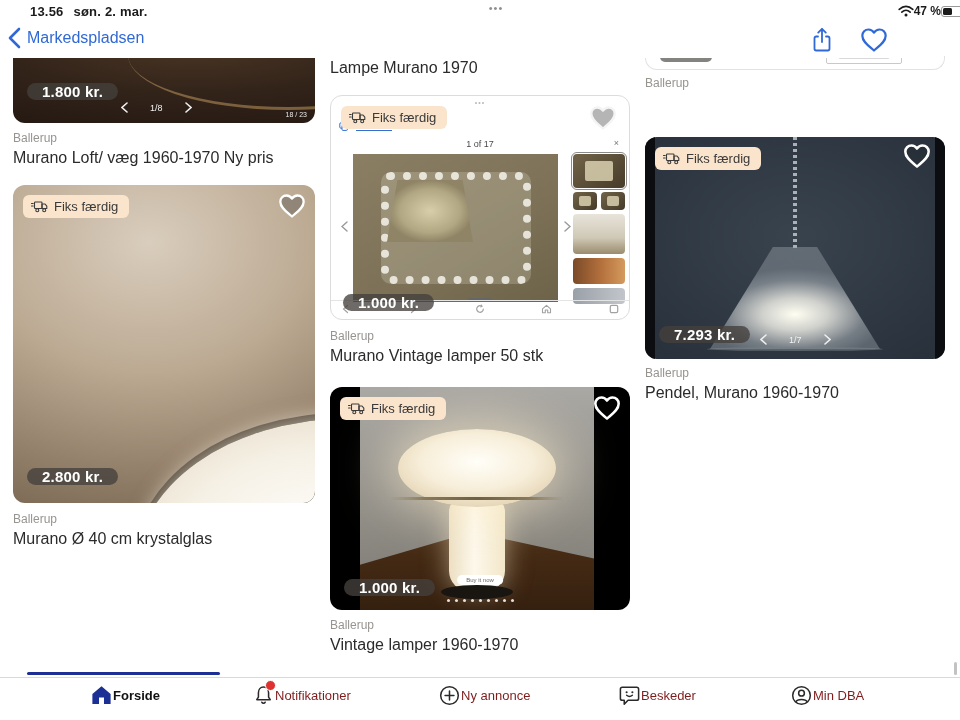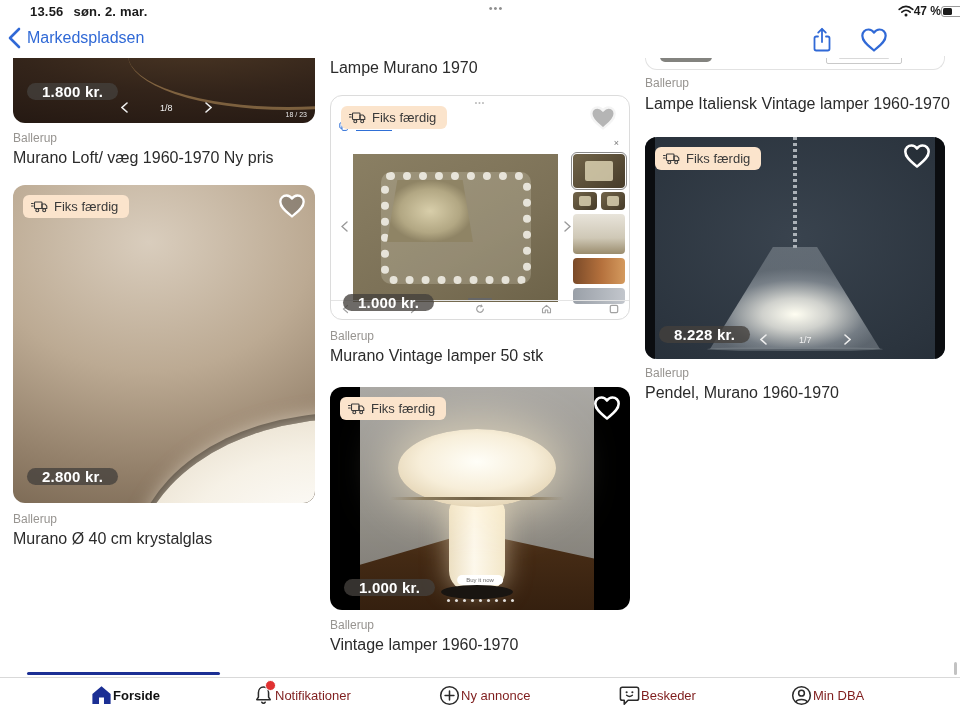--- a/index.html
+++ b/index.html
@@ -26,21 +26,21 @@
 
   
   .card { position:absolute; border-radius:12px; overflow:hidden; }
   .loc { position:absolute; font-size:12px; color:#979490; }
   .title { position:absolute; font-size:16px; color:#2b2b2b; }
   .price-pill { position:absolute; background:rgba(68,64,60,.78); color:#fff; font-size:15px; font-weight:700;
                 padding:0 15px; border-radius:18px; letter-spacing:.2px; }
   .fiks-badge { position:absolute; left:10px; top:10px; display:flex; align-items:center; gap:6px;
                 background:#fbe4cc; border-radius:6px; padding:4px 11px 4px 8px; font-size:13px; color:#3a3a3a; }
   .heart-btn { position:absolute; right:9px; top:8px; width:28px; height:26px; cursor:pointer; }
-  .car-ctrl { position:absolute; display:flex; align-items:center; gap:32px; color:#f2f2f2; font-size:9px; }
+  .car-ctrl { position:absolute; display:flex; align-items:center; gap:22px; color:#f2f2f2; font-size:9px; }
   .photo-counter { position:absolute; color:#e8e8e8; font-size:7px; }
 
   
   #c11 { left:13px; top:58px; width:302px; height:65px; border-radius:0 0 12px 12px;
          background:radial-gradient(140% 160% at 60% -20%, #4a3624 0%, #33241a 45%, #201510 100%); }
   #c11 .arc { position:absolute; left:38%; top:-58px; width:320px; height:110px; border-radius:50%;
               border-bottom:3px solid rgba(190,150,95,.55); }
 
   
   #c12 { left:13px; top:185px; width:302px; height:318px;
@@ -221,20 +221,21 @@
   <div id="c21" class="card">
     <div class="mini-handle">•••</div>
     <div class="tr-row">
       <svg width="9" height="9" viewBox="0 0 9 9">
         <rect x="0.8" y="0.8" width="5.4" height="5.4" rx="1" fill="none" stroke="#2f6fd6" stroke-width="1"></rect>
         <rect x="3" y="3" width="5.4" height="5.4" rx="1" fill="#fff" stroke="#2f6fd6" stroke-width="1"></rect>
       </svg>
       <span class="tr-tab sel">DEUTSCH</span>
       <span class="tr-tab">DANSK</span>
     </div>
+    <div class="inner-counter">1 of 17</div>
     <div class="inner-close">×</div>
     <div class="inner-photo">
       <div class="glass-sq"></div>
       <div class="glass-in"></div>
     </div>
     <svg class="ichev" style="left:10px;" width="7" height="11" viewBox="0 0 7 11">
         <polyline points="6,1 1,5.5 6,10" fill="none" stroke="#9a9a9a" stroke-width="1.4" stroke-linecap="round"></polyline>
       </svg>
     <svg class="ichev" style="left:233px;" width="7" height="11" viewBox="0 0 7 11">
         <polyline points="1,1 6,5.5 1,10" fill="none" stroke="#9a9a9a" stroke-width="1.4" stroke-linecap="round"></polyline>
@@ -337,21 +338,20 @@
   <div class="loc abs" style="left:330px; top:618px;">Ballerup</div>
   <div class="title abs" style="left:330px; top:636px;">Vintage lamper 1960-1970</div>
 
   <div id="c31" class="card">
     <div class="gpill"></div>
     <div class="obtn">
         <i></i>
       </div>
   </div>
   <div class="loc abs" style="left:645px; top:76px;">Ballerup</div>
-  <div class="title abs" style="left:645px; top:95px;">Lampe Italiensk Vintage lamper 1960-1970</div>
 
   <div id="c32" class="card">
     <div class="bar" style="left:0;"></div>
     <div class="bar" style="right:0;"></div>
     <div class="chain"></div>
     <div class="shade"></div>
     <div class="shade-rim"></div>
     <div class="fiks-badge">
       <svg width="17" height="13" viewBox="0 0 17 13">
         <rect x="3.5" y="2" width="7.5" height="6.5" rx="0.8" fill="none" stroke="#3a3a3a" stroke-width="1.1"></rect>
@@ -361,21 +361,21 @@
         <line x1="0.5" y1="3.5" x2="2.2" y2="3.5" stroke="#3a3a3a" stroke-width="1.1" stroke-linecap="round"></line>
         <line x1="0.5" y1="6" x2="2.2" y2="6" stroke="#3a3a3a" stroke-width="1.1" stroke-linecap="round"></line>
       </svg>
       <span>Fiks færdig</span>
     </div>
     <div class="heart-btn" style="right:14px; top:6px;">
       <svg width="28" height="26" viewBox="0 0 24 22">
           <path d="M12 20 C8 16.4 2 12.6 2 7.3 C2 4.3 4.3 2 7.3 2 C9.2 2 10.9 3 12 4.6 C13.1 3 14.8 2 16.7 2 C19.7 2 22 4.3 22 7.3 C22 12.6 16 16.4 12 20 Z" fill="rgba(0,0,0,.1)" stroke="#fff" stroke-width="2.2" stroke-linejoin="round"></path>
         </svg>
     </div>
-    <div class="price-pill" style="left:14px; bottom:16px;">8.228 kr.</div>
+    <div class="price-pill" style="left:14px; bottom:16px;">7.293 kr.</div>
     <div class="car-ctrl" style="left:115px; bottom:14px;">
       <svg width="7" height="11" viewBox="0 0 7 11">
           <polyline points="6,1 1,5.5 6,10" fill="none" stroke="#eee" stroke-width="1.6" stroke-linecap="round"></polyline>
         </svg>
       <span>1/7</span>
       <svg width="7" height="11" viewBox="0 0 7 11">
           <polyline points="1,1 6,5.5 1,10" fill="none" stroke="#eee" stroke-width="1.6" stroke-linecap="round"></polyline>
         </svg>
     </div>
   </div>

